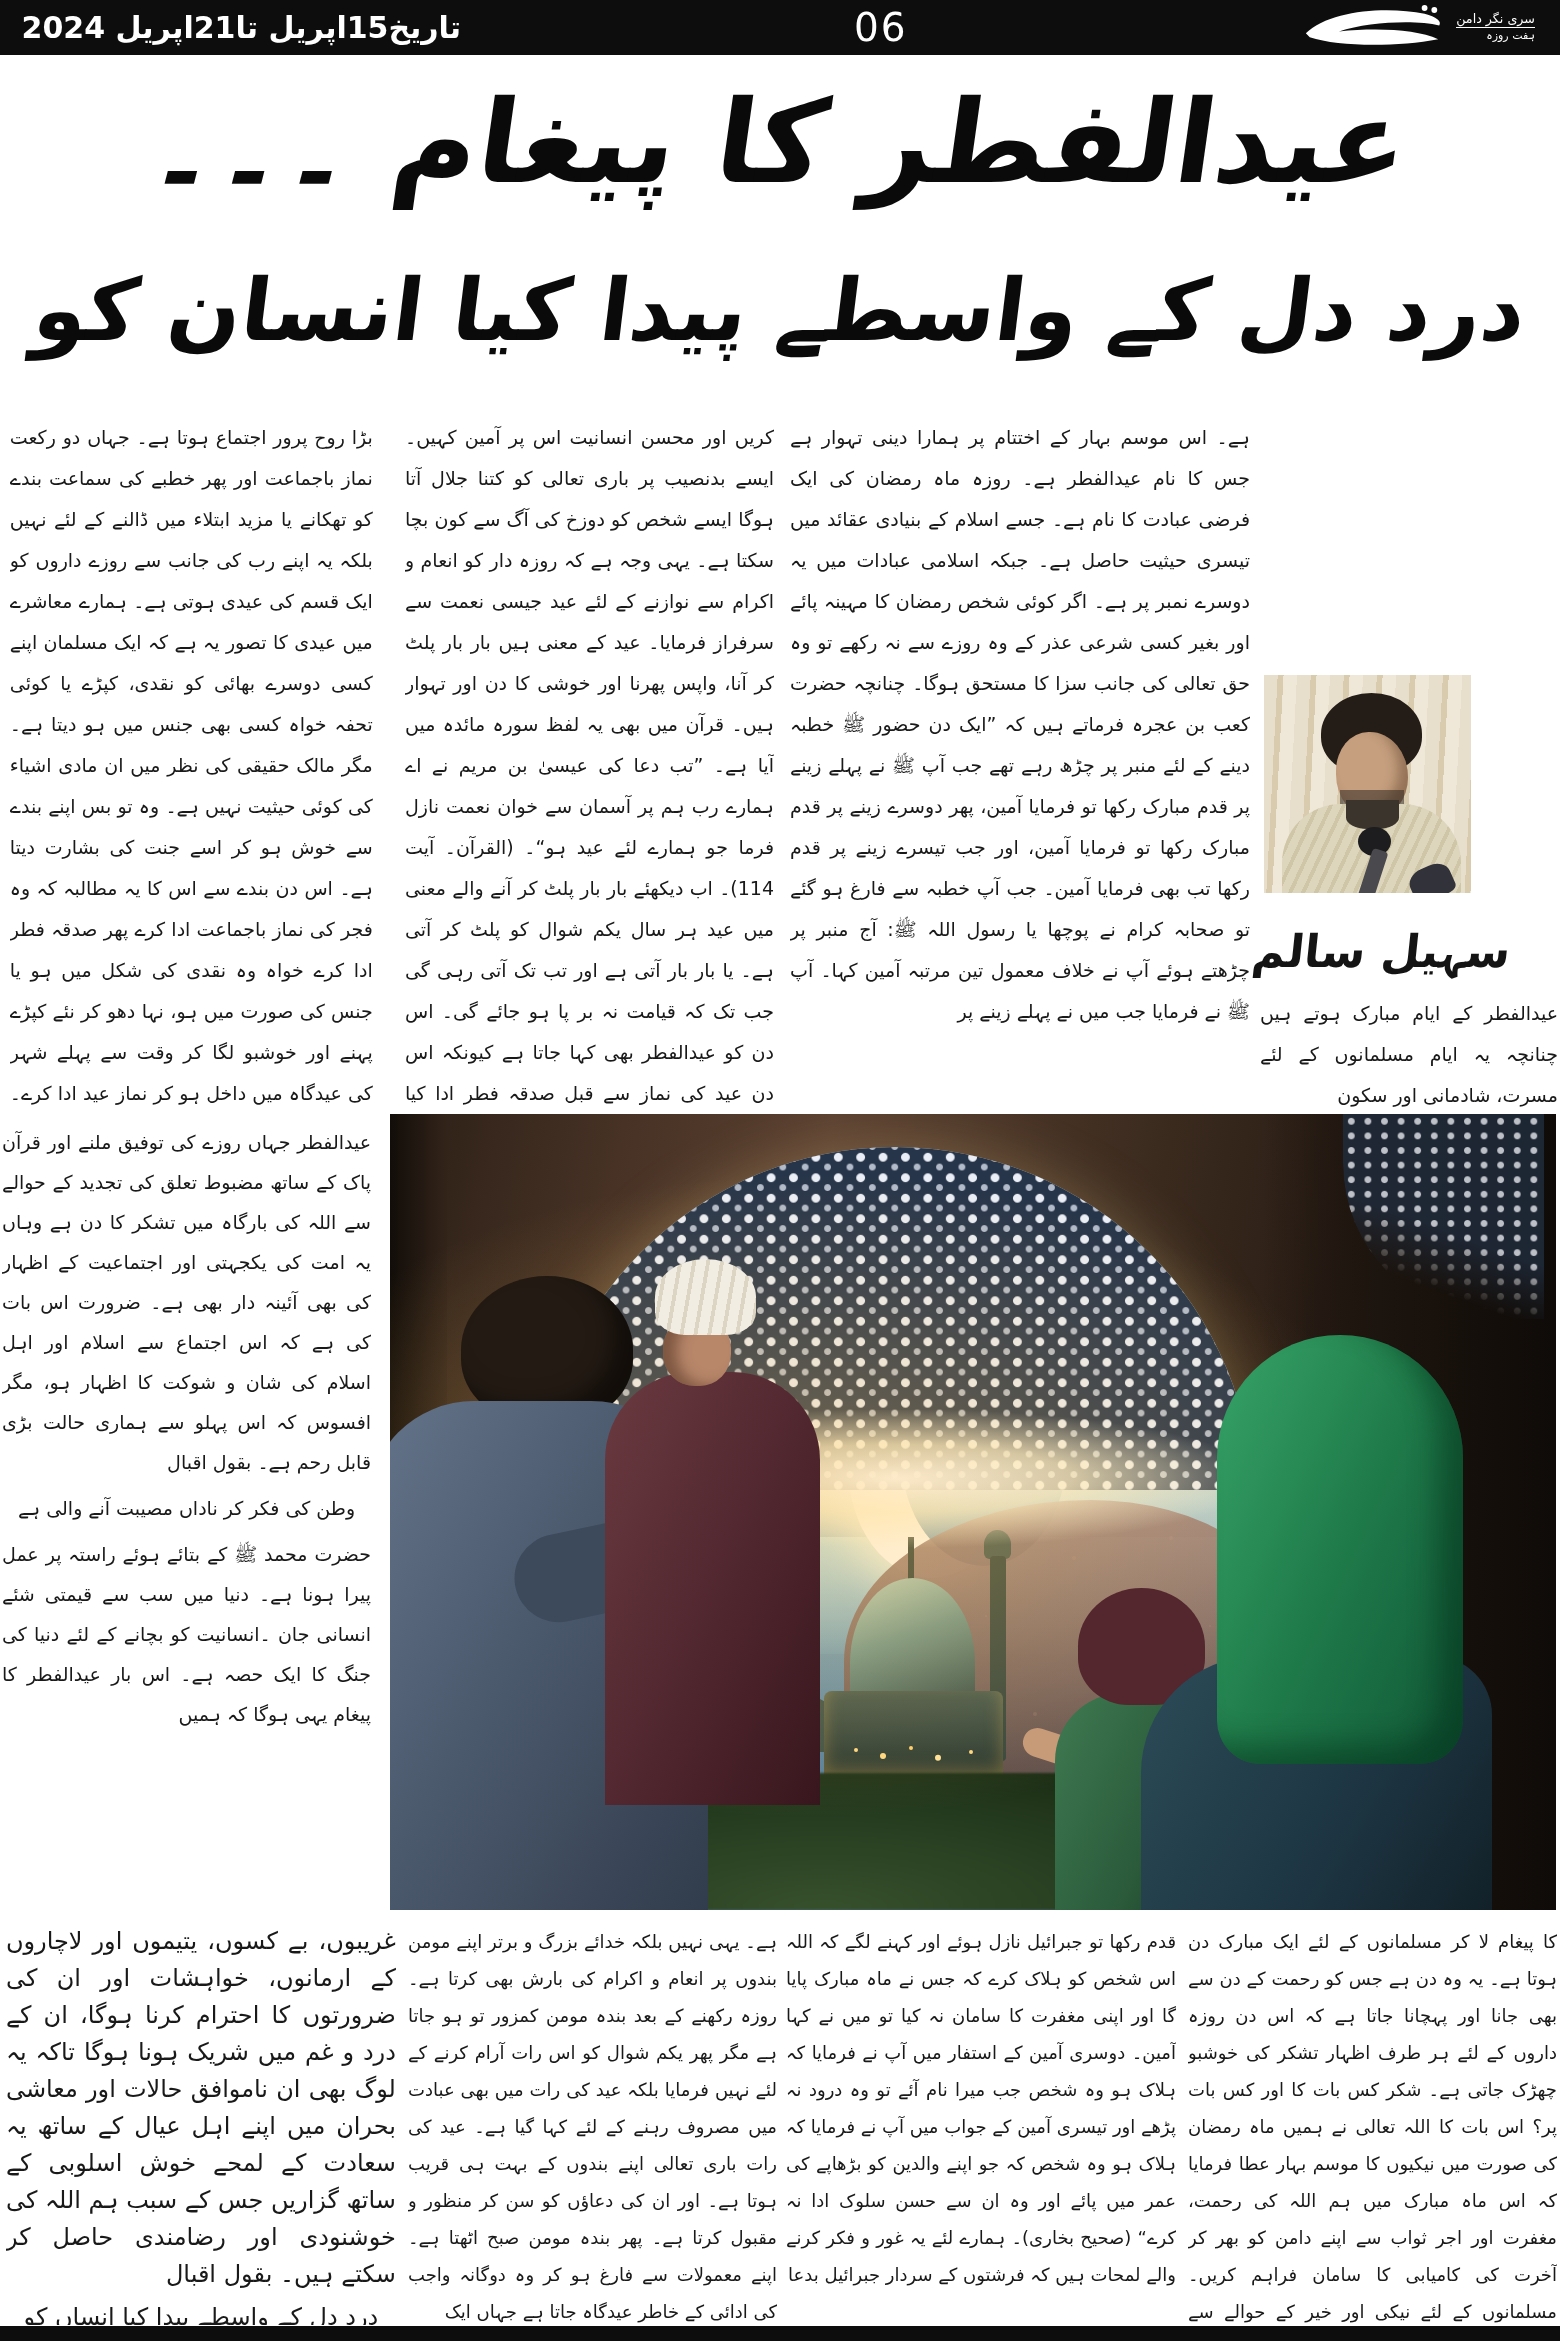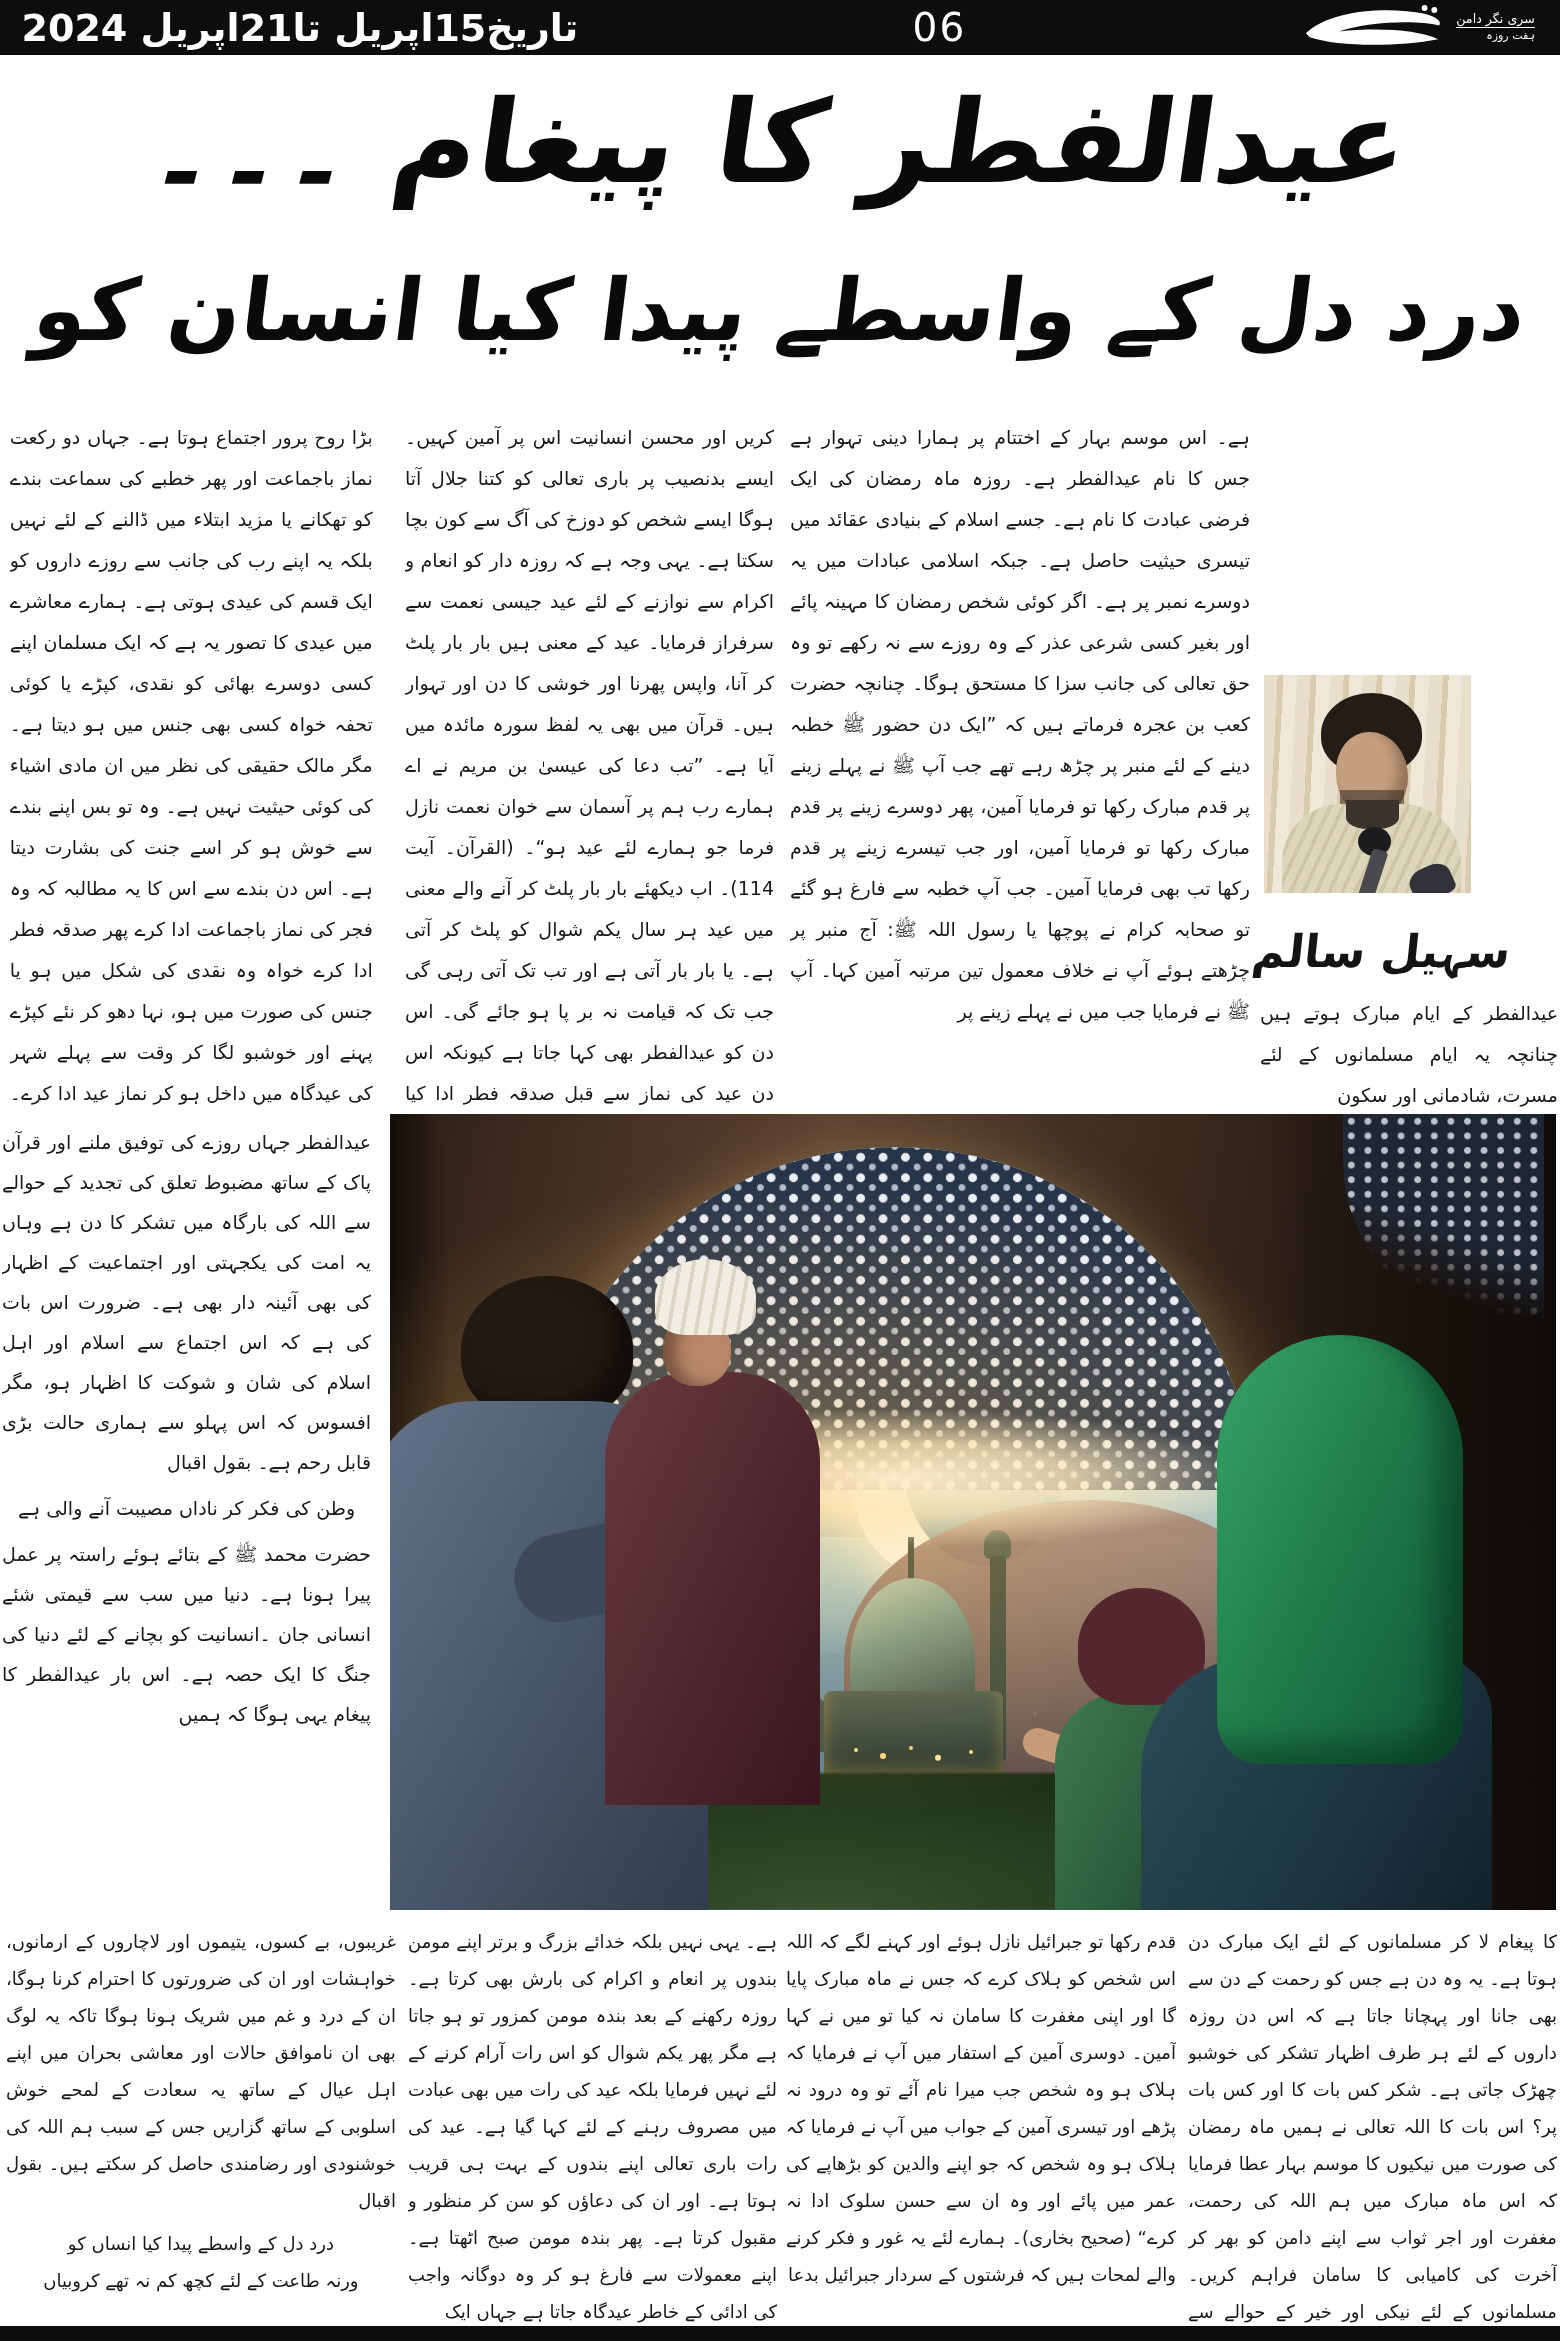--- a/index.html
+++ b/index.html
@@ -13,21 +13,21 @@
     position:absolute;top:0;left:0;width:1560px;height:55px;background:#0d0d0d;
     display:flex;align-items:center;justify-content:space-between;direction:rtl;
     color:#fff;
   }
   .masthead{display:flex;align-items:center;gap:9.8px;padding-right:25px;height:100%;}
   .masthead-texts{display:flex;flex-direction:column;align-items:flex-start;line-height:1.1;}
   .masthead-city{font-size:12.7px;border-bottom:1px solid #fff;padding-bottom:1px;}
   .masthead-weekly{font-size:11px;margin-top:2px;}
   .masthead svg{display:block;}
   .page-number{font-size:39px;font-weight:normal;letter-spacing:2px;font-family:"DejaVu Sans",sans-serif;direction:ltr;}
-  .issue-date{font-size:38px;font-weight:bold;padding-left:21.5px;white-space:nowrap;}
+  .issue-date{font-size:30px;font-weight:bold;padding-left:21.5px;white-space:nowrap;}
   
   .headline-main{
     position:absolute;top:49px;right:0;width:1560px;height:185px;
     display:flex;align-items:center;justify-content:center;
     font-size:115px;font-weight:bold;transform:skewX(-8deg);
     white-space:nowrap;color:#0a0a0a;
   }
   .headline-sub{
     position:absolute;top:232px;right:0;width:1560px;height:156px;
     display:flex;align-items:center;justify-content:center;
@@ -37,21 +37,21 @@
   
   .col{
     position:absolute;text-align:justify;overflow:hidden;
     font-size:19px;line-height:41px;color:#191919;
   }
   .col p{margin:0 0 0 0;}
   .col-top-right {top:417px;left:790px;width:460px;height:696px;}
   .col-top-middle{top:417px;left:405px;width:369px;height:696px;}
   .col-top-left  {top:417px;left:9.8px; width:363px;height:696px;}
   .col-mid-left  {top:1122px;left:2px;width:369px;height:786px;line-height:40px;}
-  .col-bot-left  {top:1923px;left:5.9px;  width:390px;height:402px;font-size:18px;line-height:37px;}
+  .col-bot-left  {top:1923px;left:5.9px;  width:390px;height:402px;font-size:24px;line-height:37px;}
   .col-bot-m1    {top:1923px;left:408px;width:369px;height:402px;font-size:18px;line-height:37px;}
   .col-bot-m2    {top:1923px;left:786px;width:390px;height:402px;font-size:18px;line-height:37px;}
   .col-bot-right {top:1923px;left:1188px;width:369px;height:402px;font-size:18px;line-height:37px;}
   .verse{text-align:center;margin:5.9px 0;white-space:nowrap;}
   .verse div{margin:0;}
   
   .author-photo{
     position:absolute;top:675px;left:1264px;width:207px;height:218px;overflow:hidden;
     background:
       repeating-linear-gradient(93deg,#e7dfcc 0 13.7px,#d9cbae 13.7px 19.5px,#efe8d8 19.5px 33px);

